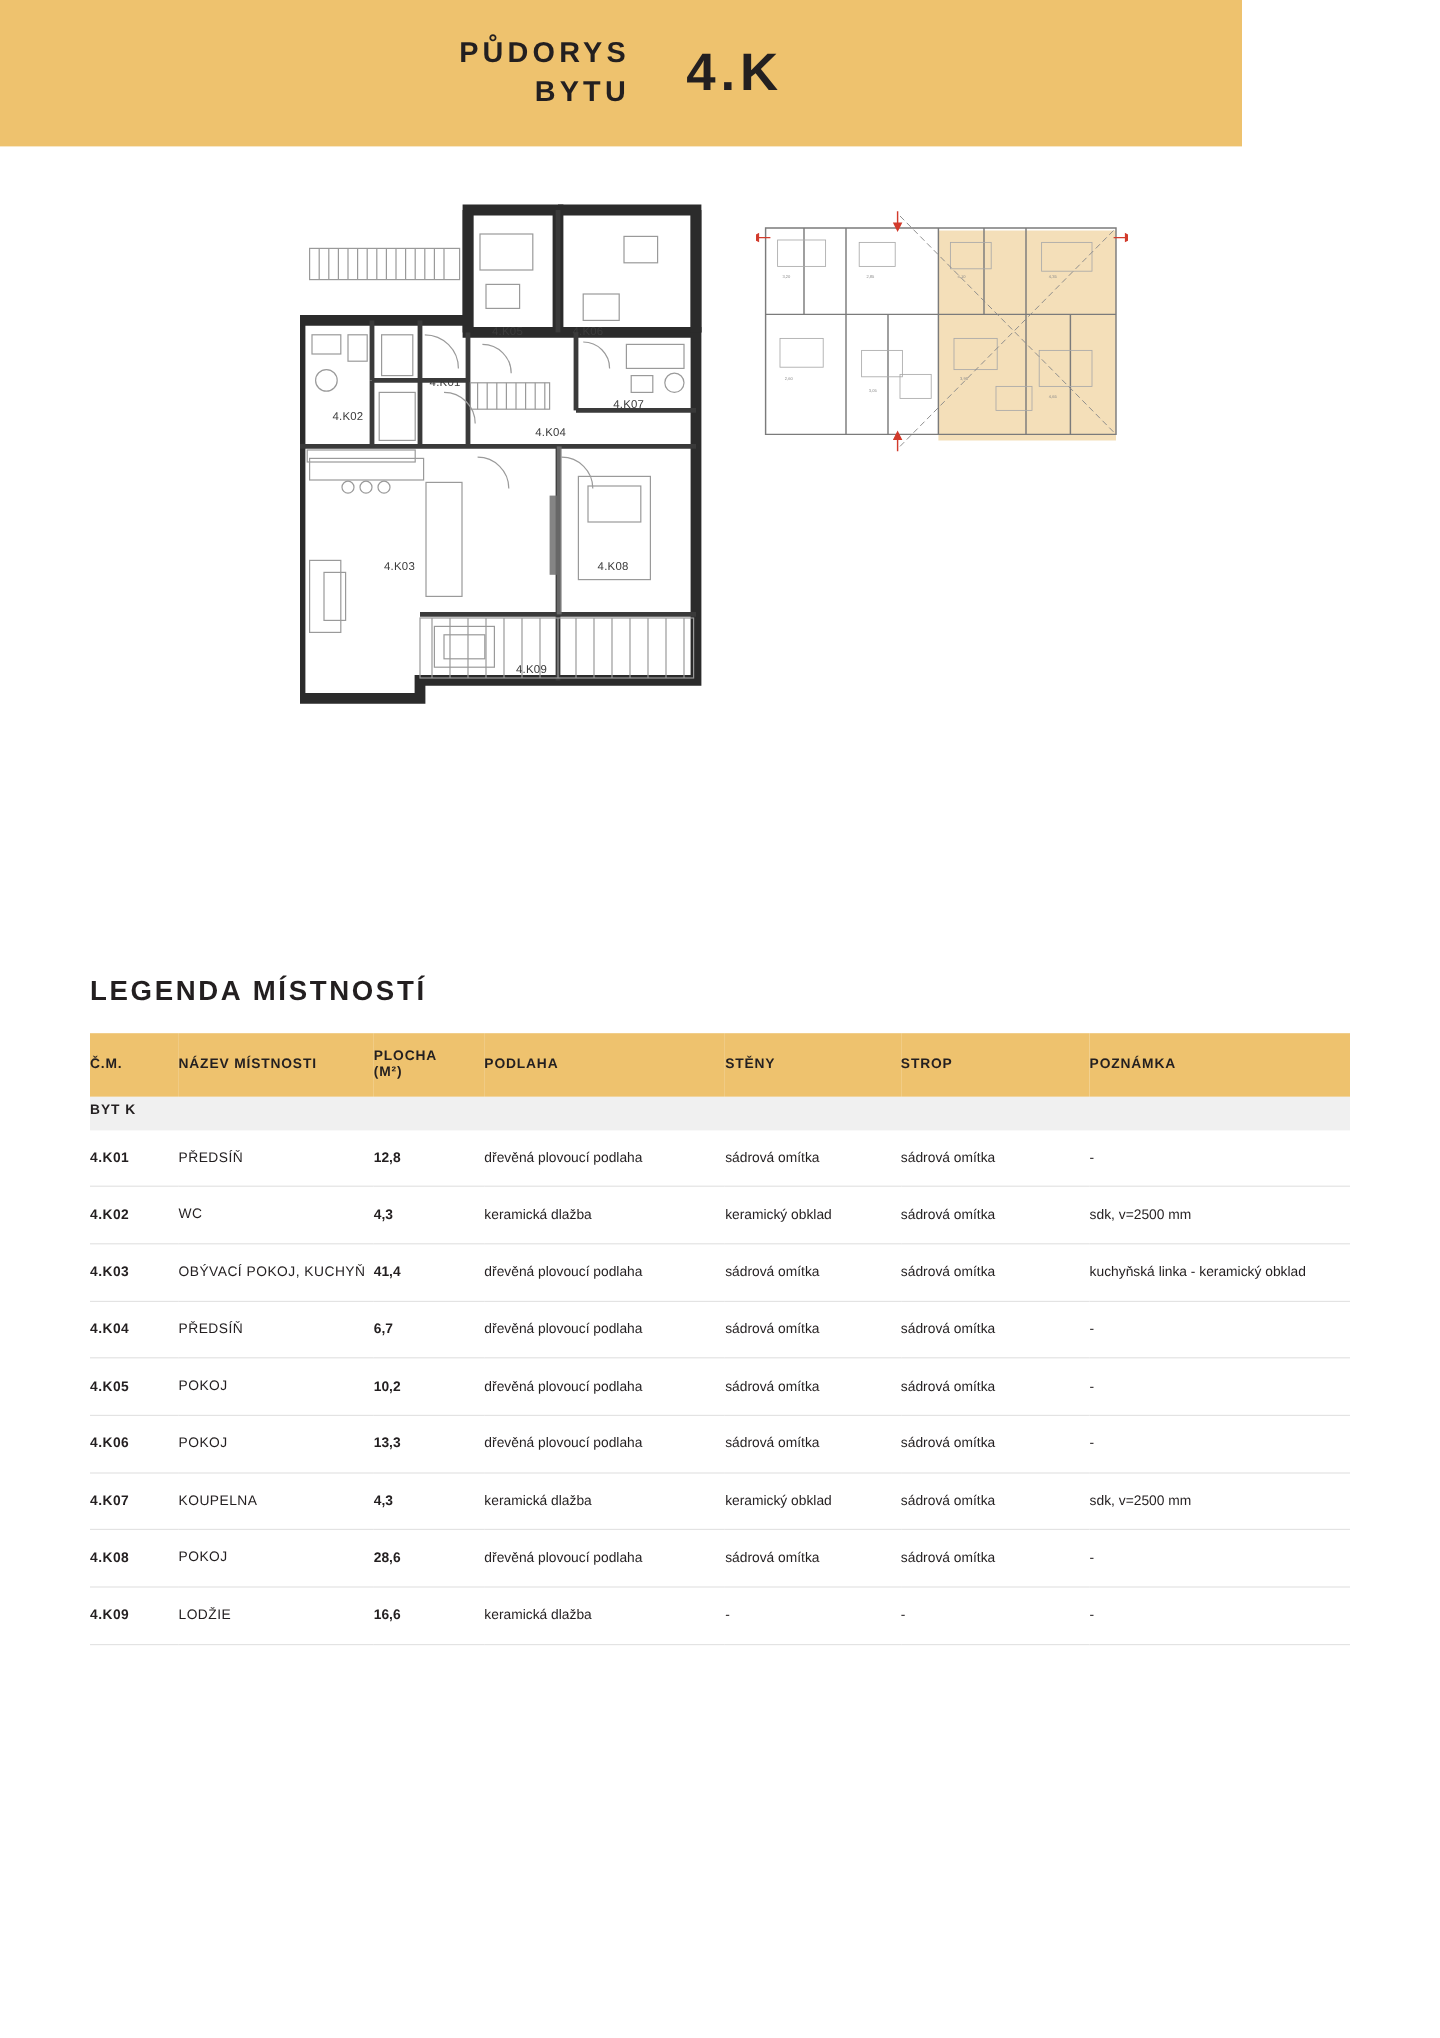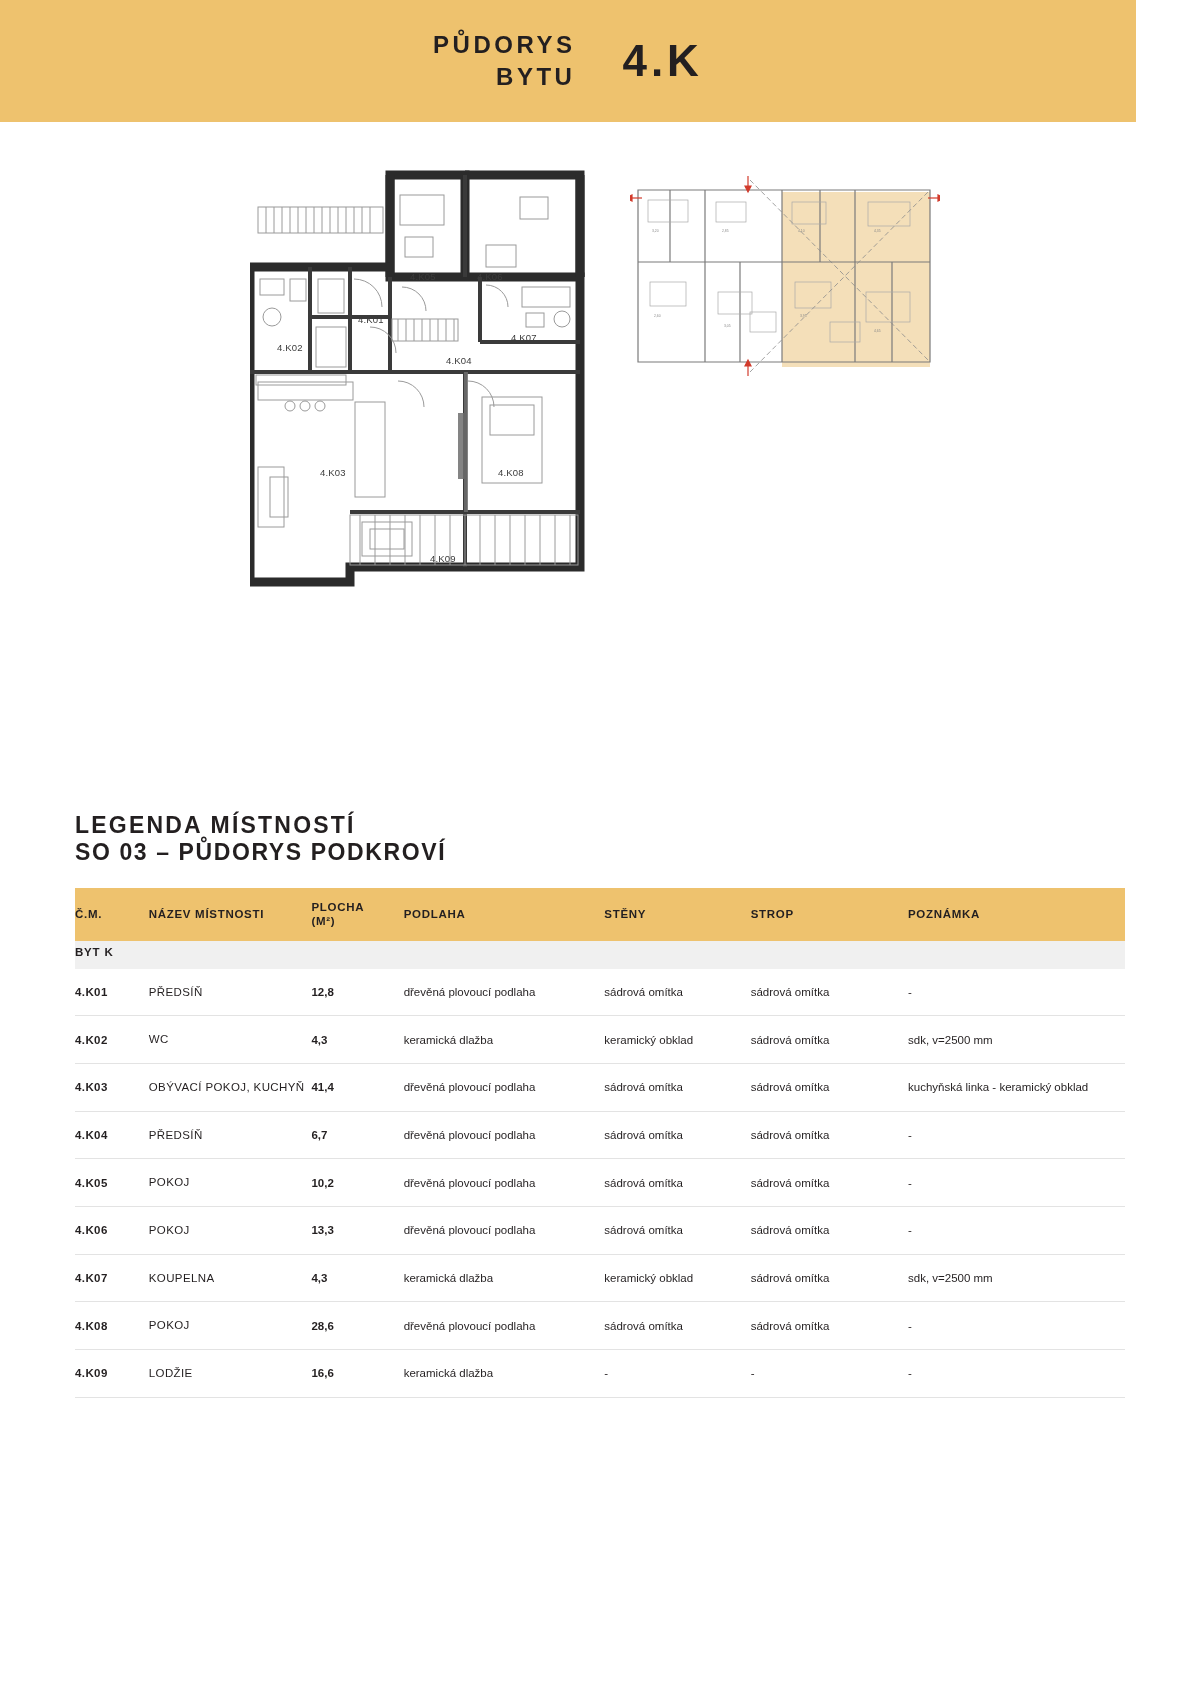--- a/index.html
+++ b/index.html
@@ -8,21 +8,21 @@
     padding: 0;
     width: 1200px;
     height: 1698px;
     background: #ffffff;
     font-family: "Liberation Sans", sans-serif;
     color: #231f20;
   }
 
   
   .header {
-    width: 1136px;
+    width: 1035px;
     height: 122px;
     background: #eec26e;
     display: flex;
     align-items: center;
     justify-content: center;
     gap: 47px;
   }
   .header-title {
     font-size: 24px;
     font-weight: 700;
@@ -74,21 +74,20 @@
 
   
   .legend-heads {
     position: relative;
     width: 1200px;
     padding: 0 75px;
     display: flex;
     justify-content: space-between;
     align-items: baseline;
     margin-top: 130px;
-    flex-direction: column;
   }
   .legend-title {
     font-size: 23px;
     font-weight: 700;
     letter-spacing: 2.2px;
     color: #231f20;
     text-transform: uppercase;
   }
   .legend-subtitle {
     font-size: 23px;
@@ -324,21 +323,20 @@
         <text x="94" y="165">3,05</text>
         <text x="170" y="155">3,95</text>
         <text x="244" y="170">4,65</text>
       </g>
     </svg>
   </div>
 </div>
 
 <div class="legend-heads">
   <div class="legend-title">LEGENDA MÍSTNOSTÍ</div>
-  <div class="legend-subtitle">SO 03 – PŮDORYS PODKROVÍ</div>
 </div>
 
 <div class="table-wrap">
   <table class="legend">
     <colgroup>
       <col class="col-cm">
         <col class="col-name">
         <col class="col-area">
         <col class="col-floor">
       <col class="col-walls">

